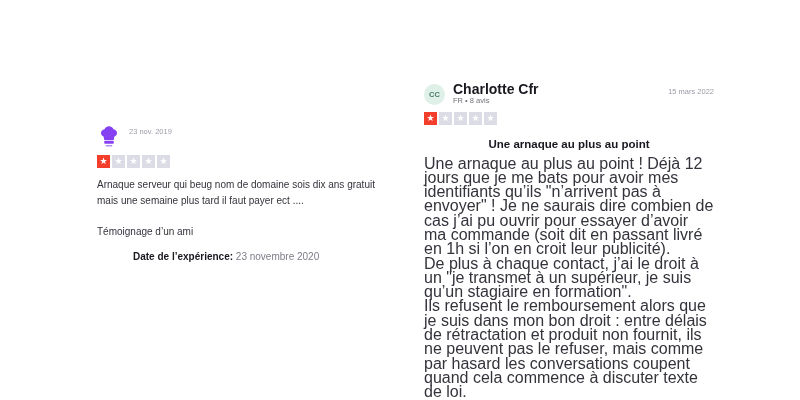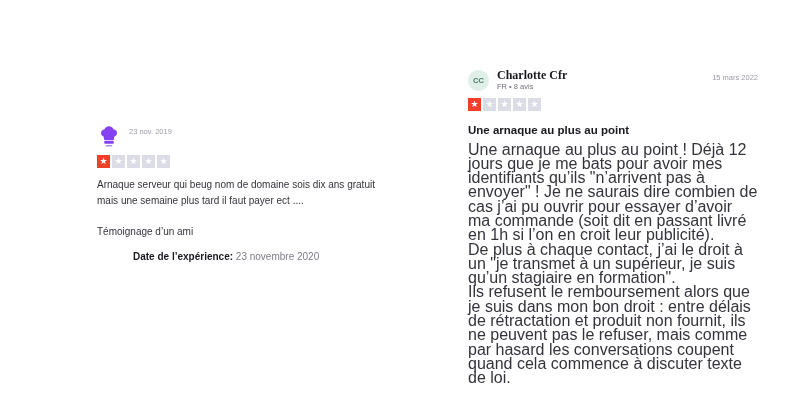--- a/index.html
+++ b/index.html
@@ -4,45 +4,45 @@
 <style>
   html,body{margin:0;padding:0;}
   body{
     width:800px;height:400px;position:relative;overflow:hidden;
     background:#ffffff;
     font-family:"Liberation Sans", sans-serif;
     -webkit-font-smoothing:antialiased;
   }
   .review{position:absolute;width:290px;}
   .review--left{left:97px;top:124px;}
-  .review--right{left:424px;top:70px;margin-left:44px;}
+  .review--right{left:424px;top:84px;}
 
   .header{display:flex;align-items:center;margin-bottom:7px;}
   .avatar{flex:0 0 auto;margin-right:8px;display:flex;align-items:center;justify-content:center;}
   .avatar--img{width:24px;height:24px;border-radius:4px;flex-direction:column;background:#fff;}
   .avatar--img svg{display:block;}
   .avatar--initials{
     width:21px;height:21px;border-radius:50%;
     background:var(--right-avatar-bg,#dff0e8);
     color:var(--right-avatar-text,#4a7a66);
     font-size:7.5px;font-weight:bold;letter-spacing:.2px;
   }
   .who{flex:1 1 auto;min-width:0;}
-  .name{font-size:12px;font-weight:bold;color:#18181f;line-height:10px;font-family:Liberation Serif, serif;}
+  .name{font-size:14px;font-weight:bold;color:#18181f;line-height:10px;}
   .meta{font-size:7.5px;color:#71717c;line-height:9px;margin-top:2px;}
   .topdate{flex:0 0 auto;font-size:7.5px;color:#9b9ba6;align-self:flex-start;margin-top:3px;}
 
   .stars{display:flex;gap:2px;margin-bottom:9px;}
   .star{width:13px;height:13px;display:flex;align-items:center;justify-content:center;
         background:var(--star-empty-bg,#dcdce6);}
   .star--filled{background:var(--star-filled-bg,#f43e2c);}
   .star .glyph{color:var(--star-glyph,#ffffff);font-size:9px;line-height:1;transform:translateY(-0.5px);}
 
   .title{display:flex;align-items:center;gap:3px;flex-wrap:wrap;
-         font-size:11.5px;font-weight:bold;color:#18181f;margin-bottom:6px;line-height:14px;}
+         font-size:11.5px;font-weight:bold;color:#18181f;margin-bottom:6px;line-height:14px;justify-content:center;}
   .warning-icon{display:inline-block;width:12px;height:11px;}
 
   .body{font-size:10px;color:#33333b;line-height:15.5px;white-space:pre-line;}
   .review--right .body{font-size:16px;line-height:14.3px;}
 
   .exp{margin-top:12px;font-size:10px;line-height:12px;padding-left:36px;}
   .exp-label{font-weight:bold;color:#18181f;}
   .exp-value{color:#7c7c86;}
 </style>
 </head>

